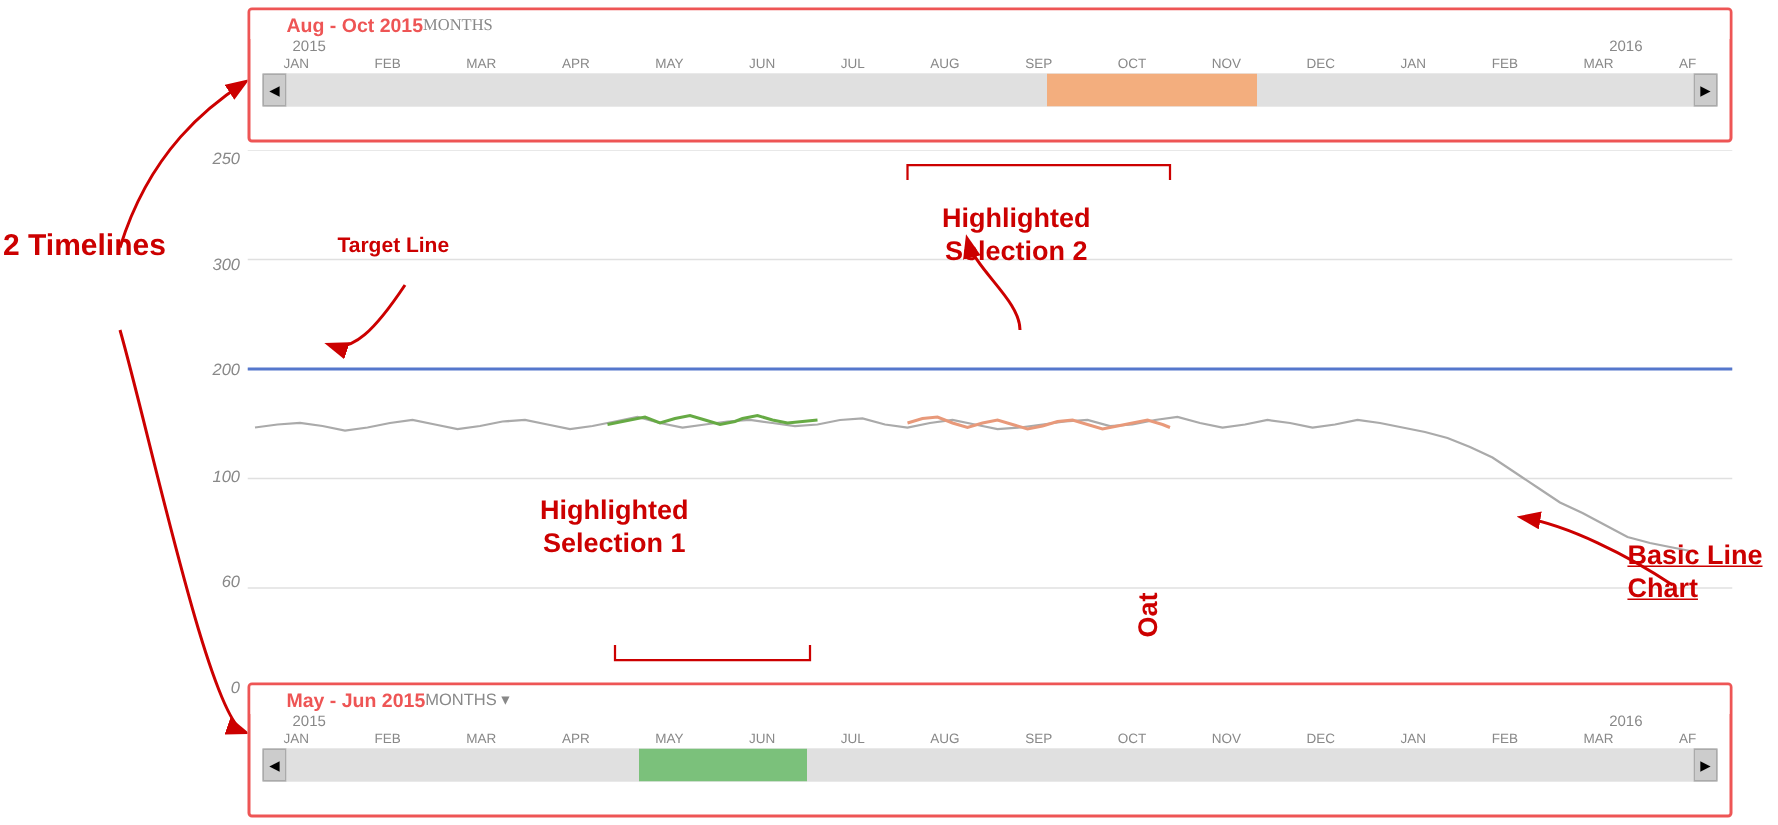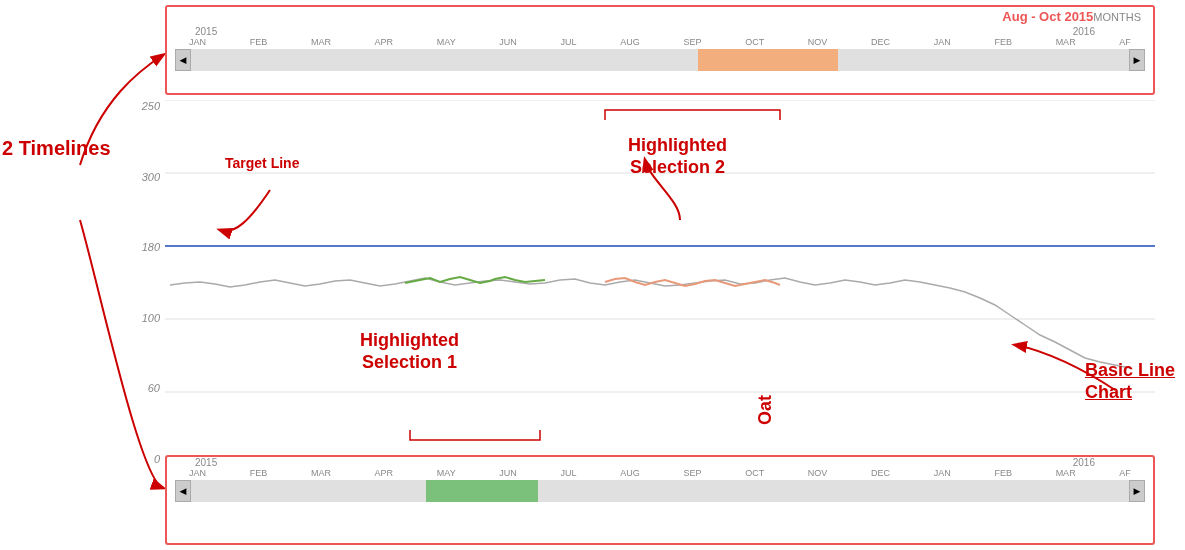--- a/index.html
+++ b/index.html
@@ -51,23 +51,23 @@
     .timeline-nav-top {
       top: 0;
     }
 
     .timeline-nav-bottom {
       bottom: 0;
     }
 
     .timeline-header {
       display: flex;
-      justify-content: flex-end;
+      justify-content: flex-start;
       align-items: center;
-      padding: 2px 12px;
+      padding: 2px 24px;
       background: #fff;
     }
 
     .timeline-title {
       font-size: 13px;
       font-weight: bold;
       color: #e55;
     }
 
     .timeline-months-btn {
@@ -184,42 +184,42 @@
       color: #888;
       text-align: center;
       line-height: 1.2;
     }
   </style>
 </head>
 <body>
 
 <div class="outer-container">
 
-  <div class="annotation" style="left:2px; top:136px; font-size:20px;">
+  <div class="annotation" style="left:2px; top:152px; font-size:20px;">
     2 Timelines
   </div>
 
   <svg style="position:absolute;left:0;top:0;width:165px;height:550px;pointer-events:none;">
 
     <path d="M 80 165 C 100 100, 140 70, 163 55" stroke="#cc0000" stroke-width="2" fill="none" marker-end="url(#arrow)"></path>
 
     <path d="M 80 220 C 100 290, 140 480, 163 488" stroke="#cc0000" stroke-width="2" fill="none" marker-end="url(#arrow)"></path>
     <defs>
       <marker id="arrow" markerWidth="8" markerHeight="8" refX="6" refY="3" orient="auto">
         <path d="M0,0 L0,6 L8,3 z" fill="#cc0000"></path>
       </marker>
     </defs>
   </svg>
 
   <div class="chart-area">
 
     <div class="timeline-nav timeline-nav-top">
       <div class="timeline-header">
         <span class="timeline-title">Aug - Oct 2015</span>
-        <span class="timeline-months-btn" style="color:#888; font-size:11px;">MONTHS</span>
+        <span class="timeline-months-btn" style="color:#888; font-size:11px;font-family:Liberation Serif, serif;">MONTHS</span>
       </div>
 
       <div style="display:flex; padding:0 28px; font-size:10px; color:#888;">
         <span style="flex:1;">2015</span>
         <span style="margin-left:auto; padding-right:30px;">2016</span>
       </div>
 
       <div style="display:flex; padding:0 22px; font-size:9px; color:#888; justify-content:space-between; margin-bottom:2px;">
         <span>JAN</span>
           <span>FEB</span>
@@ -246,21 +246,21 @@
           <div class="scrollbar-highlight-1" style="left:54%; width:15%;"></div>
         </div>
         <div class="scroll-btn">▶</div>
       </div>
     </div>
 
     <div class="y-axis">
       <span class="y-label">0</span>
       <span class="y-label">60</span>
       <span class="y-label">100</span>
-      <span class="y-label">180</span>
+      <span class="y-label">200</span>
       <span class="y-label">300</span>
       <span class="y-label">250</span>
     </div>
 
     <div class="highlight-selection-1">
     </div>
 
     <div class="highlight-selection-2">
     </div>
 
@@ -329,20 +329,24 @@
       <div class="x-label">06<br>Nov</div>
       <div class="x-label">20<br>Nov</div>
       <div class="x-label">04<br>Dec</div>
       <div class="x-label">18<br>Dec</div>
       <div class="x-label">01<br>Jan</div>
       <div class="x-label">15<br>Jan</div>
       <div class="x-label">29<br>Jan</div>
     </div>
 
     <div class="timeline-nav timeline-nav-bottom">
+      <div class="timeline-header">
+        <span class="timeline-title">May - Jun 2015</span>
+        <span class="timeline-months-btn" style="color:#888; font-size:11px;">MONTHS ▾</span>
+      </div>
       <div style="display:flex; padding:0 28px; font-size:10px; color:#888;">
         <span style="flex:1;">2015</span>
         <span style="margin-left:auto; padding-right:30px;">2016</span>
       </div>
       <div style="display:flex; padding:0 22px; font-size:9px; color:#888; justify-content:space-between; margin-bottom:2px;">
         <span>JAN</span>
           <span>FEB</span>
         <span>MAR</span>
           <span>APR</span>
         <span>MAY</span>

